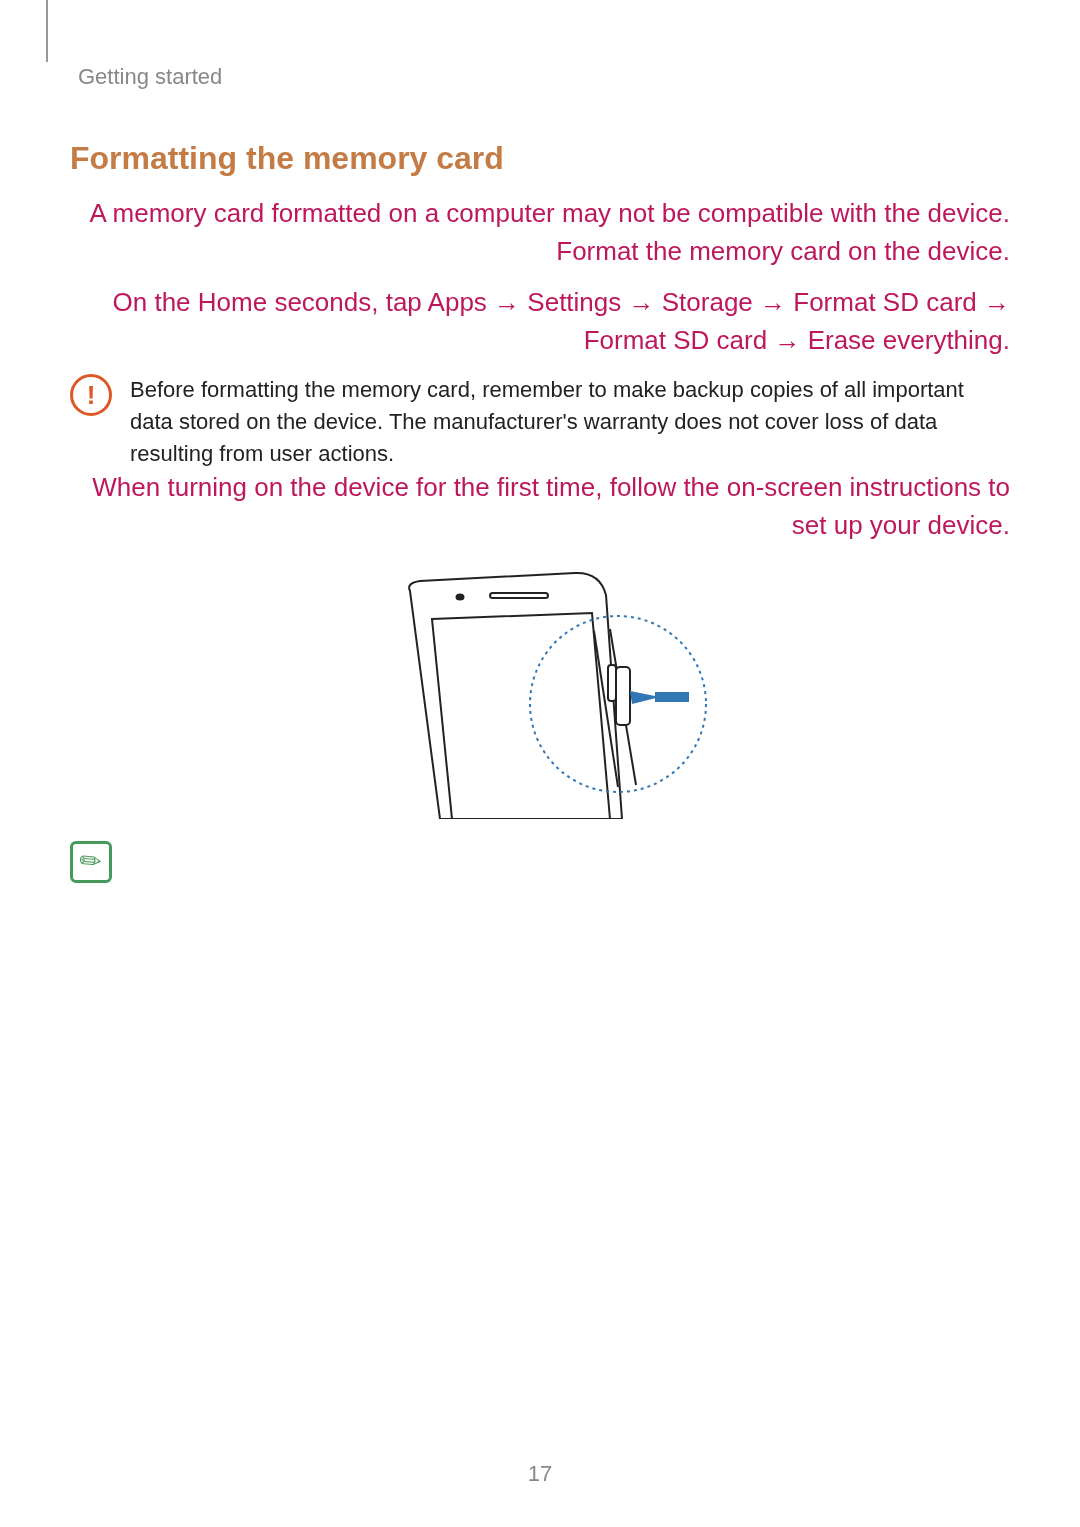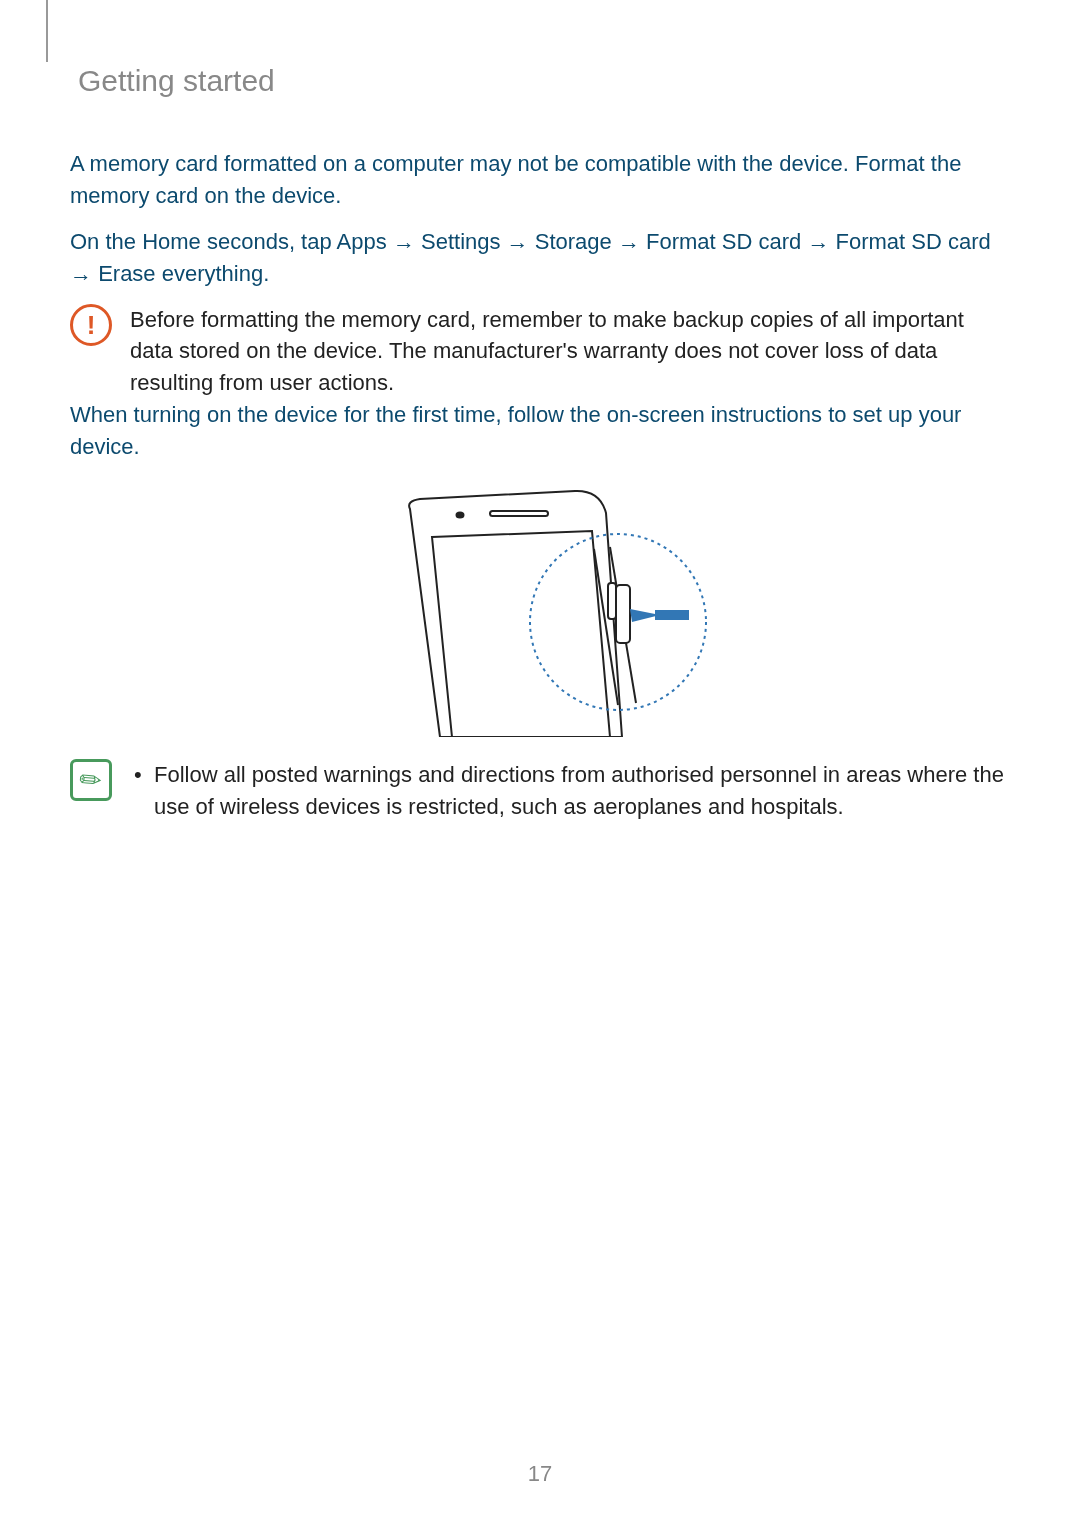--- a/index.html
+++ b/index.html
@@ -18,44 +18,45 @@
   }
   .tab-marker {
     position: absolute;
     left: 46px;
     top: 0;
     width: 2px;
     height: 62px;
     background: #999;
   }
   .header-section-title {
-    font-size: 30px;
+    font-size: 22px;
     color: #888;
     padding-left: 8px;
     margin-top: 34px;
     margin-bottom: 50px;
   }
   .h2 {
     color: #c37c45;
     font-size: 32px;
     font-weight: 600;
     margin-bottom: 18px;
   }
   .h1 {
     color: #3277b5;
     font-size: 44px;
     font-weight: 700;
     margin-top: 70px;
     margin-bottom: 18px;
   }
   .p {
-    font-size: 22px;
+    font-size: 26px;
     line-height: 1.45;
-    color: #0c4a6e;
+    color: #be185d;
     margin-bottom: 14px;
+    text-align: right;
   }
   .bold { font-weight: 400; }
   .callout {
     display: flex;
     gap: 18px;
     margin-top: 10px;
   }
   .callout-icon {
     flex: 0 0 40px;
     display: flex;
@@ -118,20 +119,21 @@
 </style>
 </head>
 <body>
 
 <div class="tab-marker"></div>
 
 <div class="page">
 
   <div class="header-section-title">Getting started</div>
 
+  <div class="h2">Formatting the memory card</div>
 
   <div class="p">A memory card formatted on a computer may not be compatible with the device. Format the memory card on the device.</div>
 
   <div class="p">
     <span>On the Home seconds, tap </span><span class="bold">Apps</span><span> → </span><span class="bold">Settings</span><span> → </span><span class="bold">Storage</span><span> → </span><span class="bold">Format SD card</span><span> → </span><span class="bold">Format SD card</span><span> → </span><span class="bold">Erase everything</span><span>.</span>
   </div>
 
   <div class="callout">
     <div class="callout-icon">
       <div class="caution-icon-circle">
@@ -175,21 +177,20 @@
   </div>
 
   <div class="callout">
     <div class="callout-icon">
       <div class="note-icon-box">
         <span class="note-feather">✎</span>
       </div>
     </div>
     <div class="callout-body">
       <ul class="bullets">
-        <li>Follow all posted warnings and directions from authorised personnel in areas where the use of wireless devices is restricted, such as aeroplanes and hospitals.</li>
       </ul>
     </div>
   </div>
 
 
 </div>
 
 <div class="page-number">17</div>
 
 </body></html>

